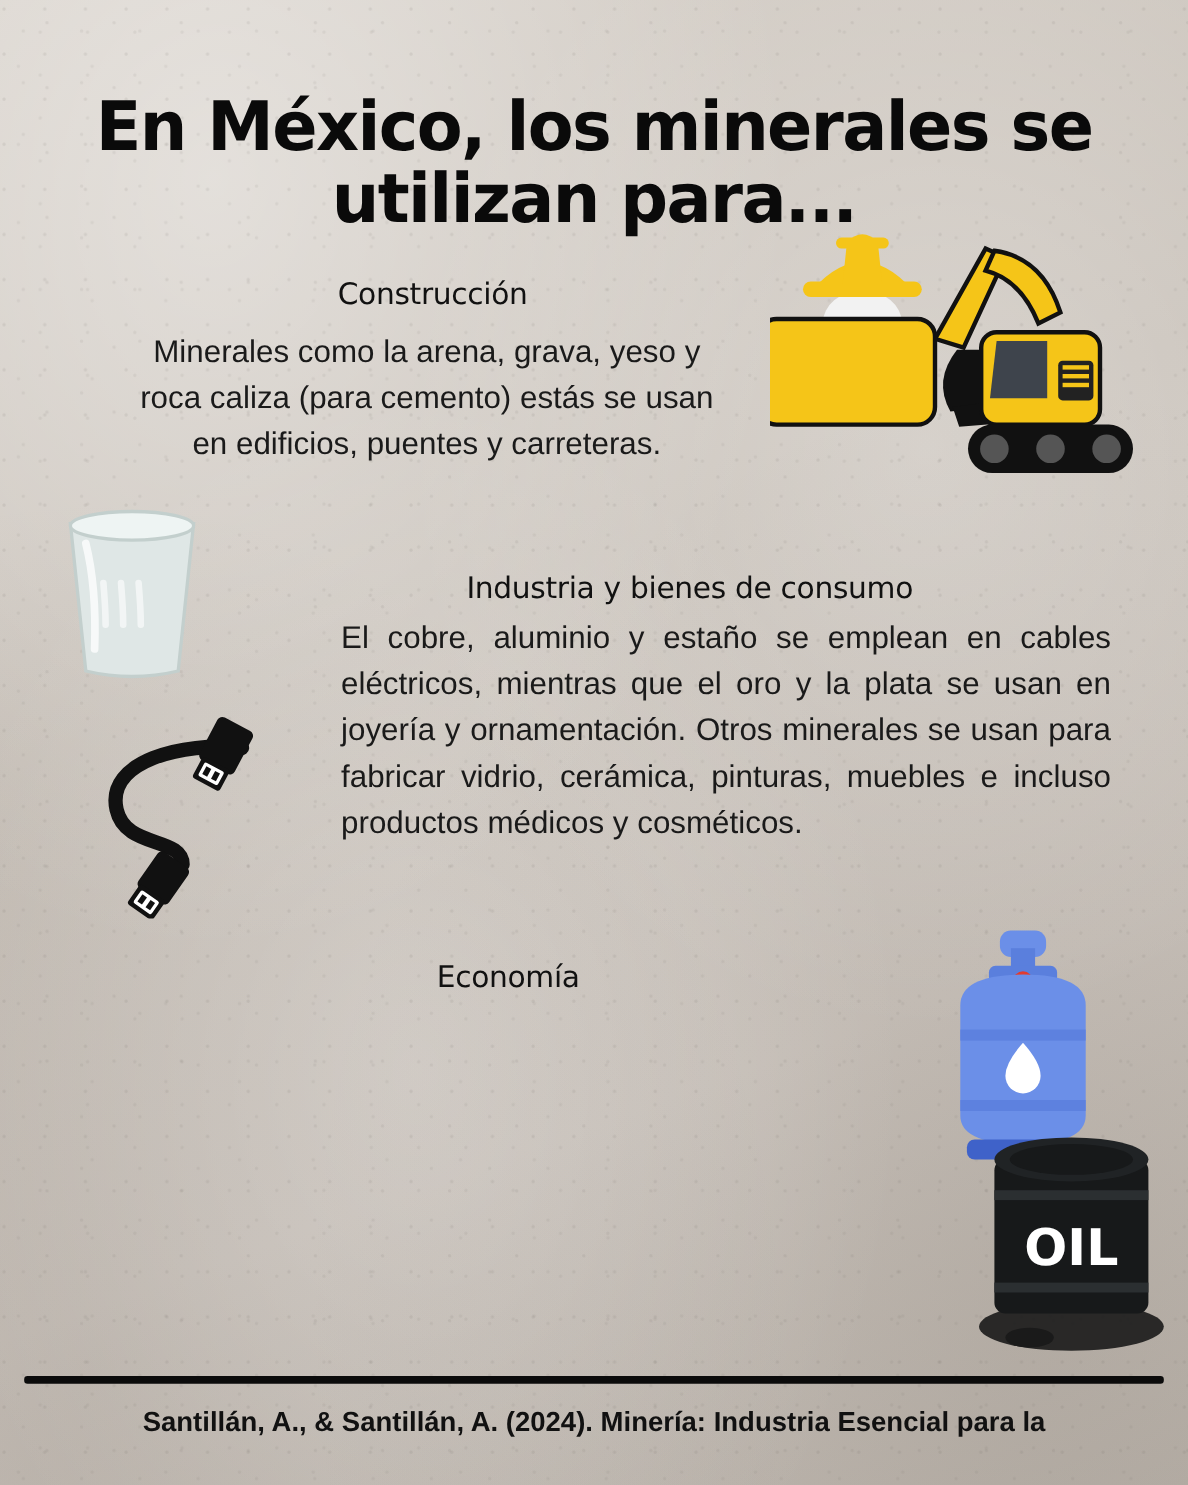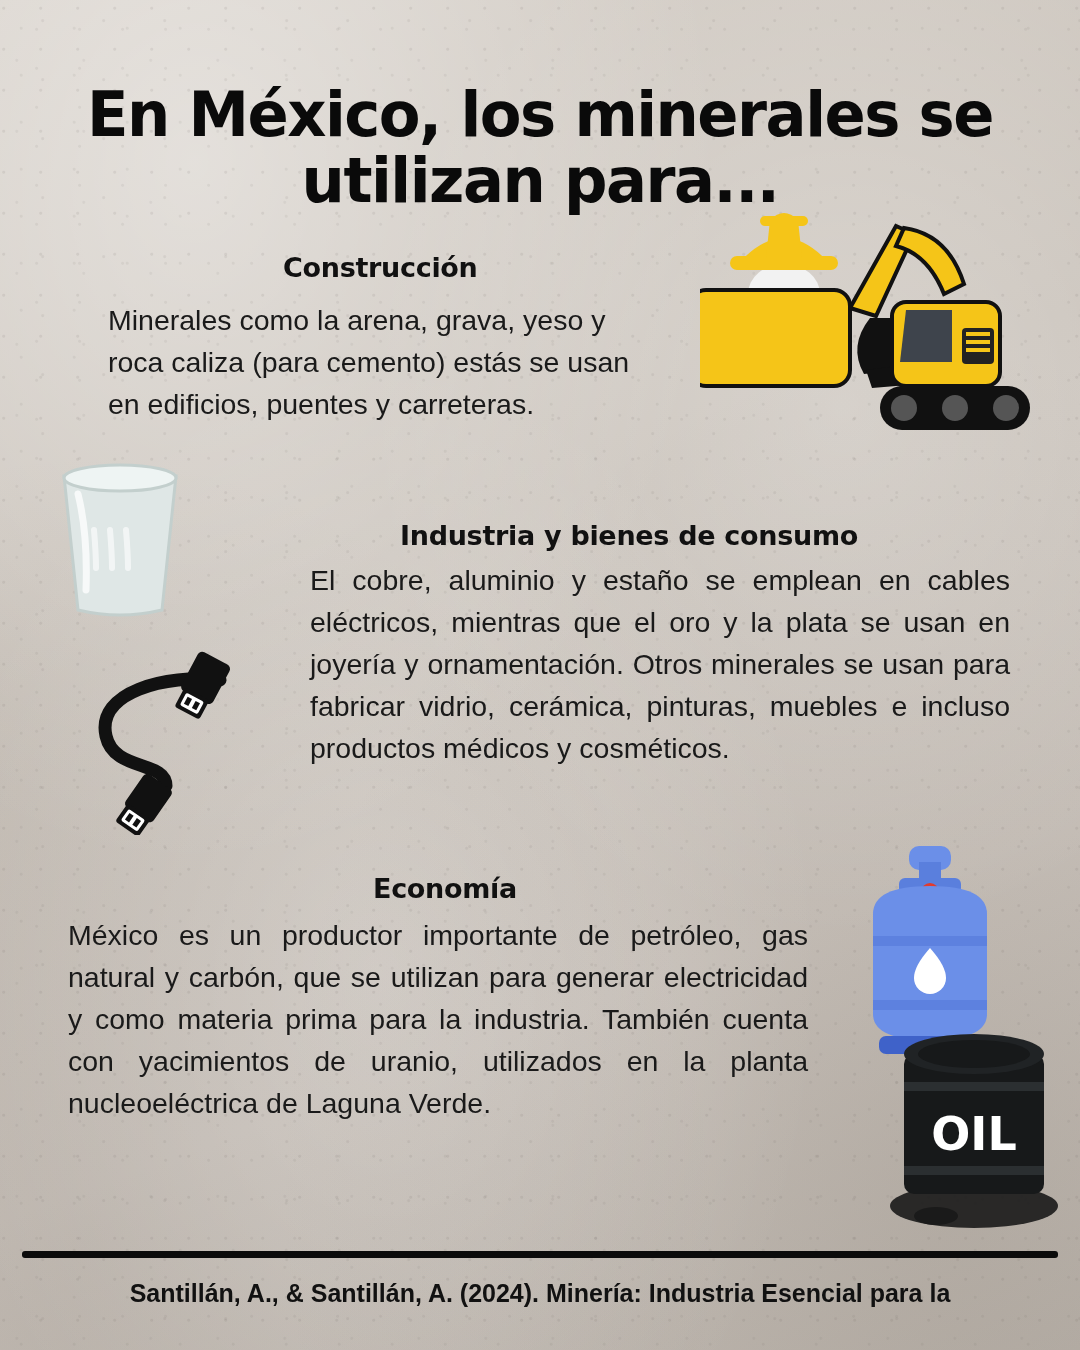--- a/index.html
+++ b/index.html
@@ -55,37 +55,39 @@
     letter-spacing: -1.5px;
     color: #0a0a0a;
     transform: scaleX(0.98);
   }
   .title .line2 { display: block; }
 
   
   .heading {
     position: absolute;
     font-family: "DejaVu Sans", sans-serif;
-    font-weight: bold;
+    font-weight: normal;
     font-size: 27px;
     color: #111;
     letter-spacing: -0.3px;
+    margin-left: 24px;
   }
   .body-text {
     position: absolute;
     font-family: "Liberation Sans", sans-serif;
     font-size: 28.5px;
     line-height: 1.47;
     color: #1a1a1a;
   }
 
   
   #sec-construccion-heading { top: 252px; left: 283px; }
   #sec-construccion-text {
     top: 300px; left: 108px; width: 560px;
+    text-align: center;
   }
 
   
   #sec-industria-heading { top: 520px; left: 400px; }
   #sec-industria-text {
     top: 560px; left: 310px; width: 700px;
     text-align: justify;
   }
 
   
@@ -205,21 +207,20 @@
         <rect x="0" y="0" width="34" height="40" rx="5" fill="#111"></rect>
         <rect x="3" y="36" width="28" height="22" rx="3" fill="#111"></rect>
         <rect x="7" y="40" width="20" height="14" rx="2" fill="#ffffff"></rect>
         <rect x="10" y="43" width="5" height="8" fill="#111"></rect>
         <rect x="19" y="43" width="5" height="8" fill="#111"></rect>
       </g>
     </svg>
   </div>
 
   <div class="heading" id="sec-energia-heading">Economía</div>
-  <div class="body-text" id="sec-energia-text">México es un productor importante de petróleo, gas natural y carbón, que se utilizan para generar electricidad y como materia prima para la industria. También cuenta con yacimientos de uranio, utilizados en la planta nucleoeléctrica de Laguna Verde.</div>
 
   <div class="art" id="art-gas">
     <svg viewBox="0 0 190 220" width="190" height="220" aria-hidden="true">
       <rect x="74" y="6" width="42" height="24" rx="10" fill="#6b8fe8"></rect>
       <rect x="84" y="22" width="22" height="22" fill="#5a7fdd"></rect>
       <rect x="64" y="38" width="62" height="16" rx="6" fill="#5a7fdd"></rect>
       <circle cx="95" cy="52" r="9" fill="#e23b2e"></circle>
       <path d="M38 74 q0 -28 57 -28 q57 0 57 28 l0 100 q0 26 -57 26 q-57 0 -57 -26 z" fill="#6b8fe8"></path>
       <rect x="38" y="96" width="114" height="10" fill="#5a7fdd" opacity="0.85"></rect>
       <rect x="38" y="160" width="114" height="10" fill="#5a7fdd" opacity="0.85"></rect>

